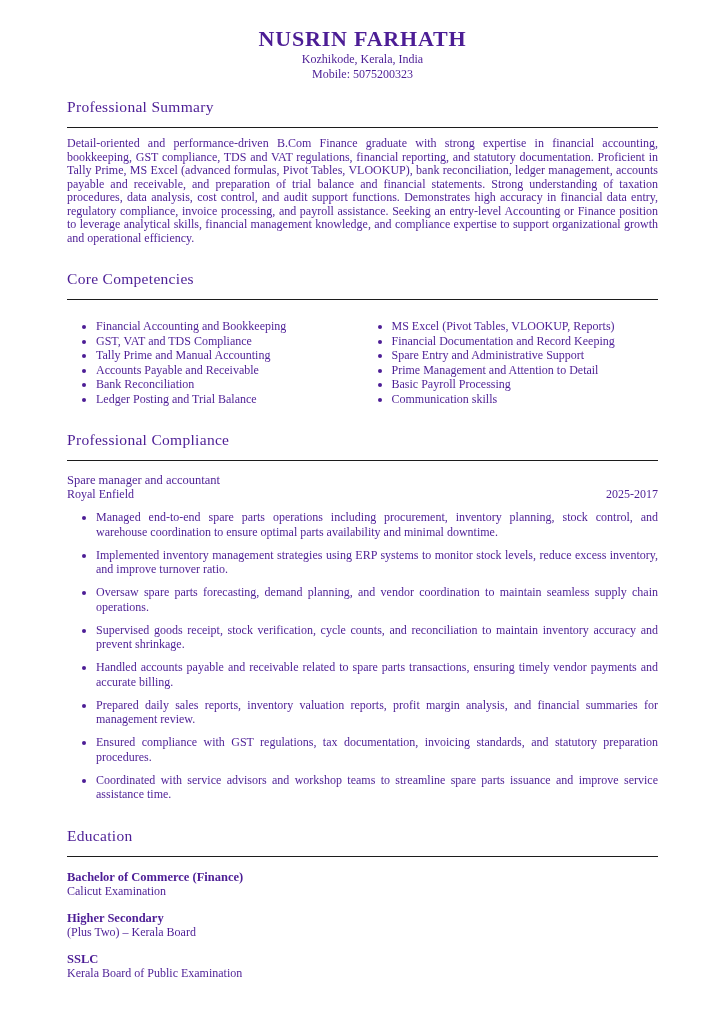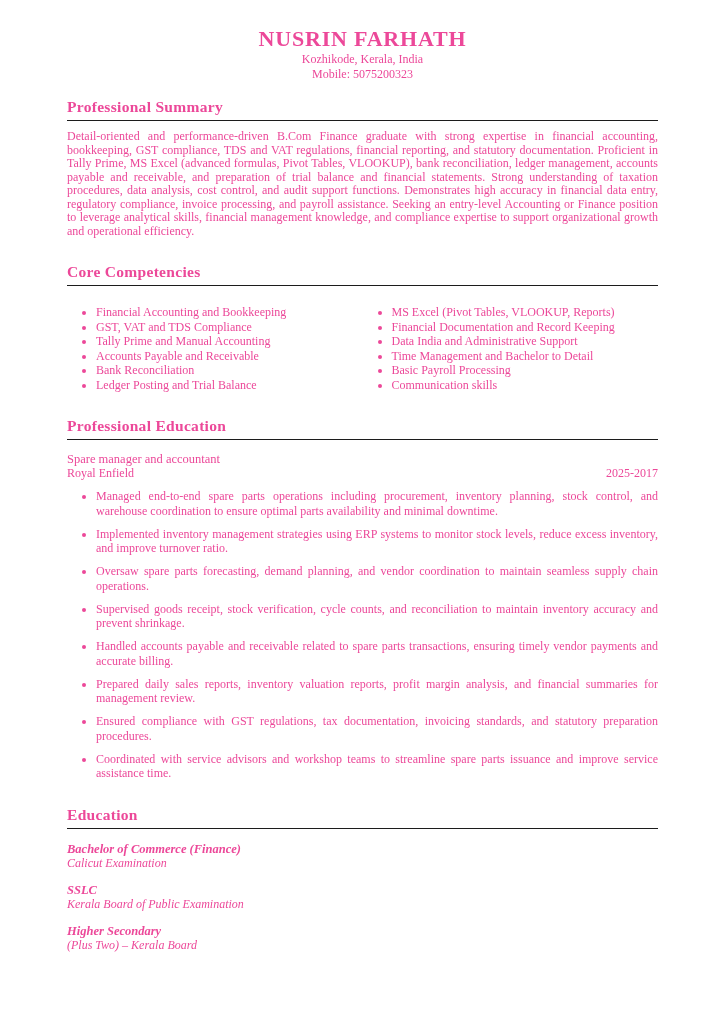--- a/index.html
+++ b/index.html
@@ -9,21 +9,21 @@
   }
   .page {
     position: relative;
     width: 656px;
     height: 1024px;
     margin: 0 auto;
     background: #ffffff;
     box-sizing: border-box;
     padding: 26px 32px 0 33px;
     font-family: "Liberation Serif", "DejaVu Serif", serif;
-    color: #ec4899;
+    color: #4c1d95;
     overflow: hidden;
   }
 
   
   .doc-header { text-align: center; }
   .doc-name {
     font-size: 22px;
     font-weight: bold;
     letter-spacing: 0.8px;
     line-height: 26px;
@@ -31,23 +31,23 @@
   }
   .doc-contact-line {
     font-size: 12px;
     line-height: 14.5px;
   }
 
   
   .section { margin-top: 0; }
   .section-title {
     font-size: 15.5px;
-    font-weight: bold;
+    font-weight: normal;
     letter-spacing: 0.3px;
-    padding-bottom: 4px;
+    padding-bottom: 11px;
     border-bottom: 1.5px solid #1c1c1c;
     margin: 0;
   }
   .mt-first  { margin-top: 17px; }
   .mt-section { margin-top: 25px; }
 
   .body-text {
     font-size: 12px;
     line-height: 13.5px;
     text-align: justify;
@@ -90,21 +90,21 @@
     padding-left: 29px;
   }
   .exp-bullets li {
     font-size: 12px;
     line-height: 14.5px;
     text-align: justify;
     margin-bottom: 8.5px;
   }
 
   
-  .edu-entry { margin-top: 13px; font-style: italic; }
+  .edu-entry { margin-top: 13px; }
   .edu-degree {
     font-size: 12.5px;
     font-weight: bold;
     line-height: 14px;
   }
   .edu-institution {
     font-size: 12px;
     line-height: 14px;
   }
 </style>
@@ -134,31 +134,31 @@
           <li>Tally Prime and Manual Accounting</li>
           <li>Accounts Payable and Receivable</li>
           <li>Bank Reconciliation</li>
           <li>Ledger Posting and Trial Balance</li>
         </ul>
       </div>
       <div class="competency-col">
         <ul>
           <li>MS Excel (Pivot Tables, VLOOKUP, Reports)</li>
           <li>Financial Documentation and Record Keeping</li>
-          <li>Data India and Administrative Support</li>
-          <li>Time Management and Bachelor to Detail</li>
+          <li>Spare Entry and Administrative Support</li>
+          <li>Prime Management and Attention to Detail</li>
           <li>Basic Payroll Processing</li>
           <li>Communication skills</li>
         </ul>
       </div>
     </div>
   </div>
 
   <div class="section">
-    <div class="section-title mt-section">Professional Education</div>
+    <div class="section-title mt-section">Professional Compliance</div>
     <div class="exp-role">Spare manager and accountant</div>
     <div class="exp-meta">
       <span>Royal Enfield</span>
       <span>2025-2017</span>
     </div>
     <ul class="exp-bullets">
       <li>Managed end-to-end spare parts operations including procurement, inventory planning, stock control, and warehouse coordination to ensure optimal parts availability and minimal downtime.</li>
       <li>Implemented inventory management strategies using ERP systems to monitor stock levels, reduce excess inventory, and improve turnover ratio.</li>
       <li>Oversaw spare parts forecasting, demand planning, and vendor coordination to maintain seamless supply chain operations.</li>
       <li>Supervised goods receipt, stock verification, cycle counts, and reconciliation to maintain inventory accuracy and prevent shrinkage.</li>
@@ -169,22 +169,22 @@
     </ul>
   </div>
 
   <div class="section">
     <div class="section-title mt-section">Education</div>
     <div class="edu-entry">
       <div class="edu-degree">Bachelor of Commerce (Finance)</div>
       <div class="edu-institution">Calicut Examination</div>
     </div>
     <div class="edu-entry">
+      <div class="edu-degree">Higher Secondary</div>
+      <div class="edu-institution">(Plus Two) – Kerala Board</div>
+    </div>
+    <div class="edu-entry">
       <div class="edu-degree">SSLC</div>
       <div class="edu-institution">Kerala Board of Public Examination</div>
-    </div>
-    <div class="edu-entry">
-      <div class="edu-degree">Higher Secondary</div>
-      <div class="edu-institution">(Plus Two) – Kerala Board</div>
     </div>
   </div>
 
 </div>
 
 </body></html>

